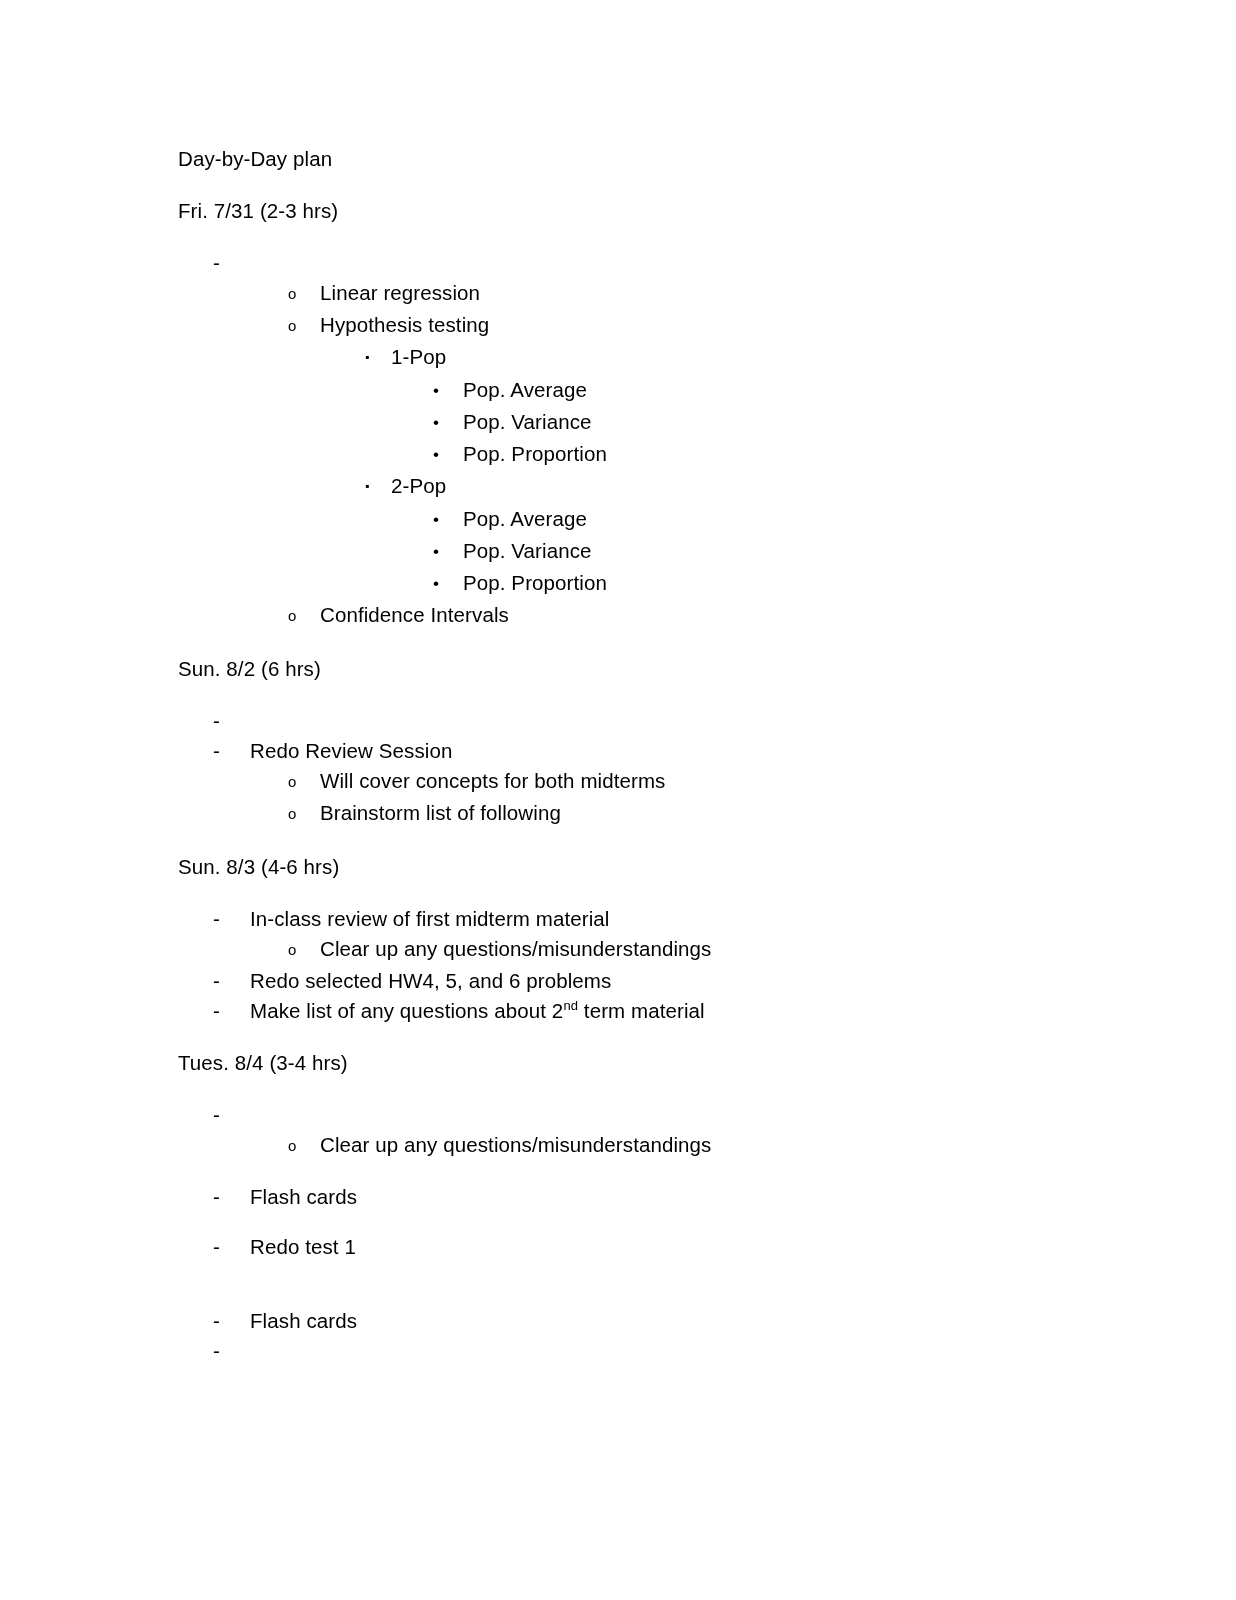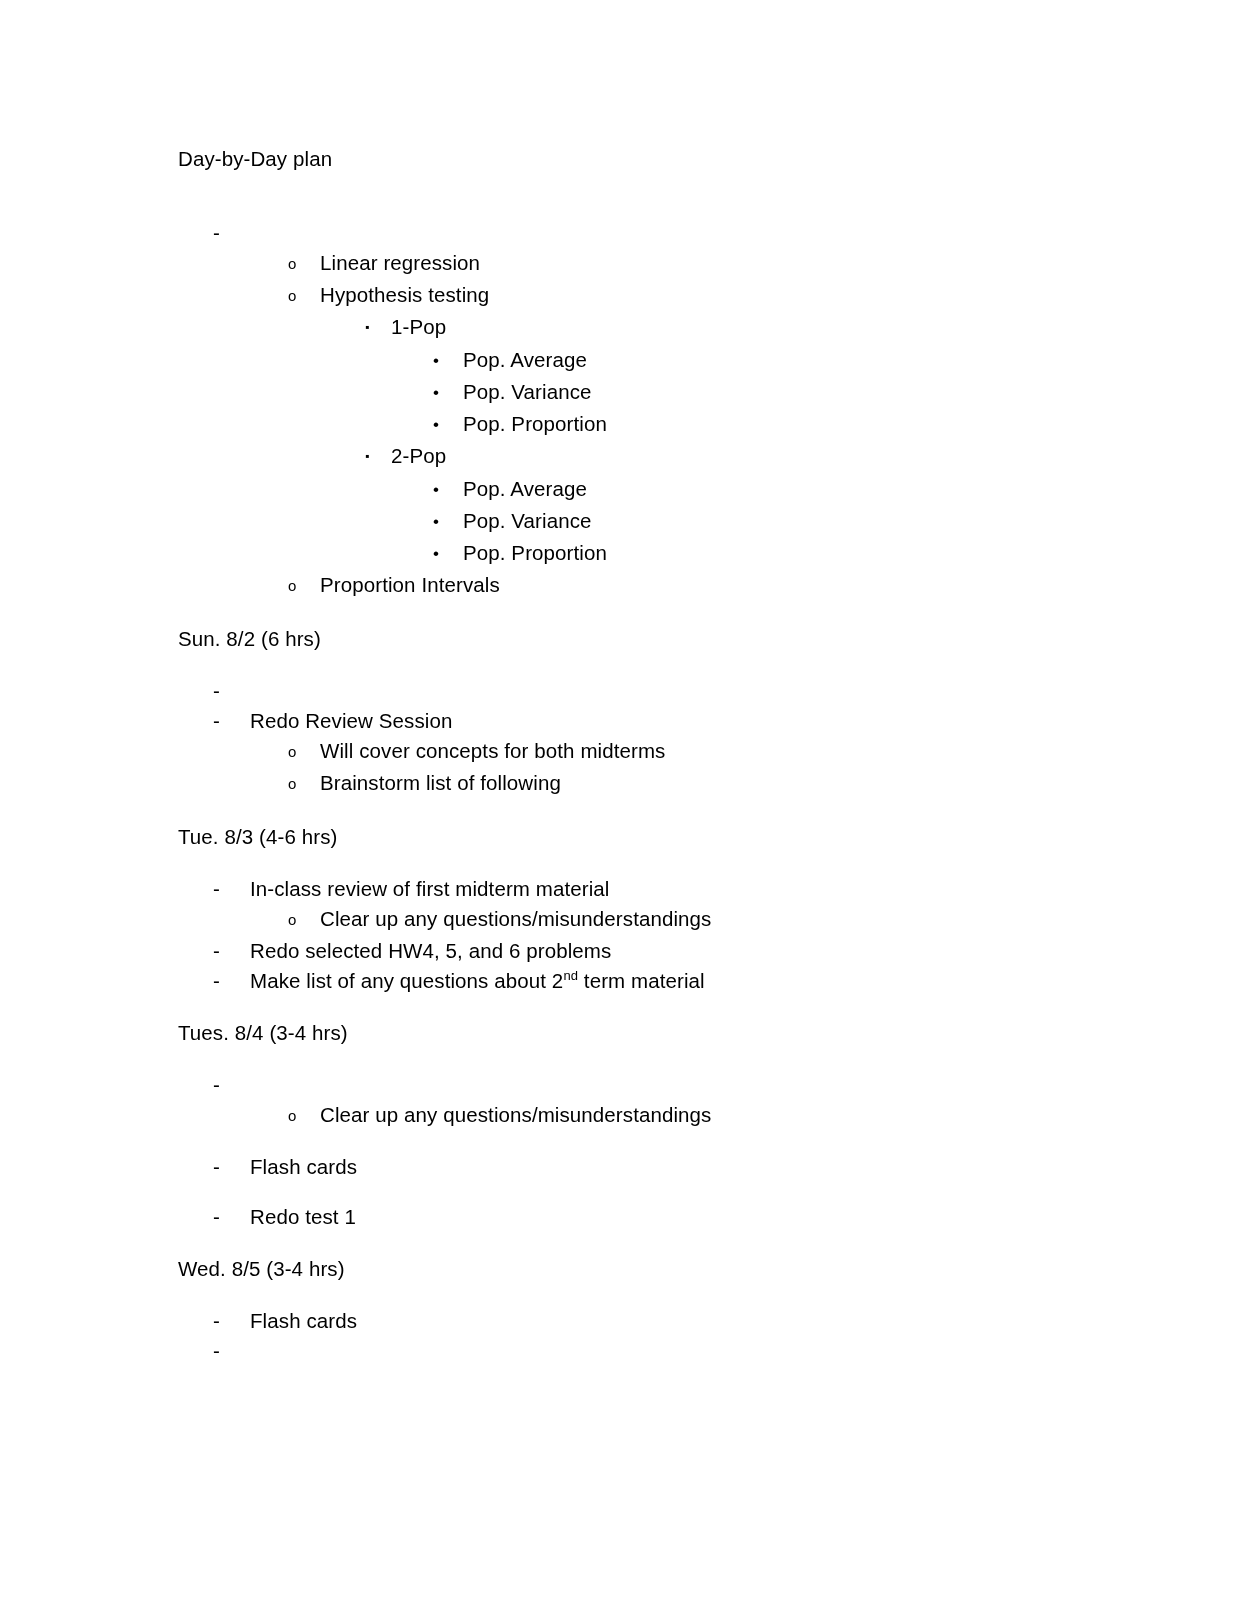--- a/index.html
+++ b/index.html
@@ -108,20 +108,21 @@
 </head>
 <body>
 
 <div class="page">
   <div class="content">
 
     <div class="doc-title">Day-by-Day plan</div>
     <div class="spacer-line"></div>
 
     <div id="sections-root">
+        <div class="day-heading">Fri. 7/31 (2-3 hrs)</div>
         <div class="spacer-line"></div>
         <div class="row lvl1">
           <span class="marker">-</span>
         </div>
         <div class="row lvl2">
           <span class="marker">o</span>
           <span class="row-text">Linear regression</span>
         </div>
         <div class="row lvl2">
           <span class="marker">o</span>
@@ -154,42 +155,42 @@
         <div class="row lvl4">
           <span class="marker">•</span>
           <span class="row-text">Pop. Variance</span>
         </div>
         <div class="row lvl4">
           <span class="marker">•</span>
           <span class="row-text">Pop. Proportion</span>
         </div>
         <div class="row lvl2">
           <span class="marker">o</span>
-          <span class="row-text">Proportion Intervals</span>
+          <span class="row-text">Confidence Intervals</span>
         </div>
         <div class="spacer-line"></div>
         <div class="day-heading">Sun. 8/2 (6 hrs)</div>
         <div class="spacer-line"></div>
         <div class="row lvl1">
           <span class="marker">-</span>
         </div>
         <div class="row lvl1">
           <span class="marker">-</span>
           <span class="row-text">Redo Review Session</span>
         </div>
         <div class="row lvl2">
           <span class="marker">o</span>
           <span class="row-text">Will cover concepts for both midterms</span>
         </div>
         <div class="row lvl2">
           <span class="marker">o</span>
           <span class="row-text">Brainstorm list of following</span>
         </div>
         <div class="spacer-line"></div>
-        <div class="day-heading">Tue. 8/3 (4-6 hrs)</div>
+        <div class="day-heading">Sun. 8/3 (4-6 hrs)</div>
         <div class="spacer-line"></div>
         <div class="row lvl1">
           <span class="marker">-</span>
           <span class="row-text">In-class review of first midterm material</span>
         </div>
         <div class="row lvl2">
           <span class="marker">o</span>
           <span class="row-text">Clear up any questions/misunderstandings</span>
         </div>
         <div class="row lvl1">
@@ -214,21 +215,20 @@
         <div class="row lvl1">
           <span class="marker">-</span>
           <span class="row-text">Flash cards</span>
         </div>
         <div class="spacer-small"></div>
         <div class="row lvl1">
           <span class="marker">-</span>
           <span class="row-text">Redo test 1</span>
         </div>
         <div class="spacer-line"></div>
-        <div class="day-heading">Wed. 8/5 (3-4 hrs)</div>
         <div class="spacer-line"></div>
         <div class="row lvl1">
           <span class="marker">-</span>
           <span class="row-text">Flash cards</span>
         </div>
         <div class="row lvl1">
           <span class="marker">-</span>
         </div>
         <div class="spacer-line"></div>
       </div>

